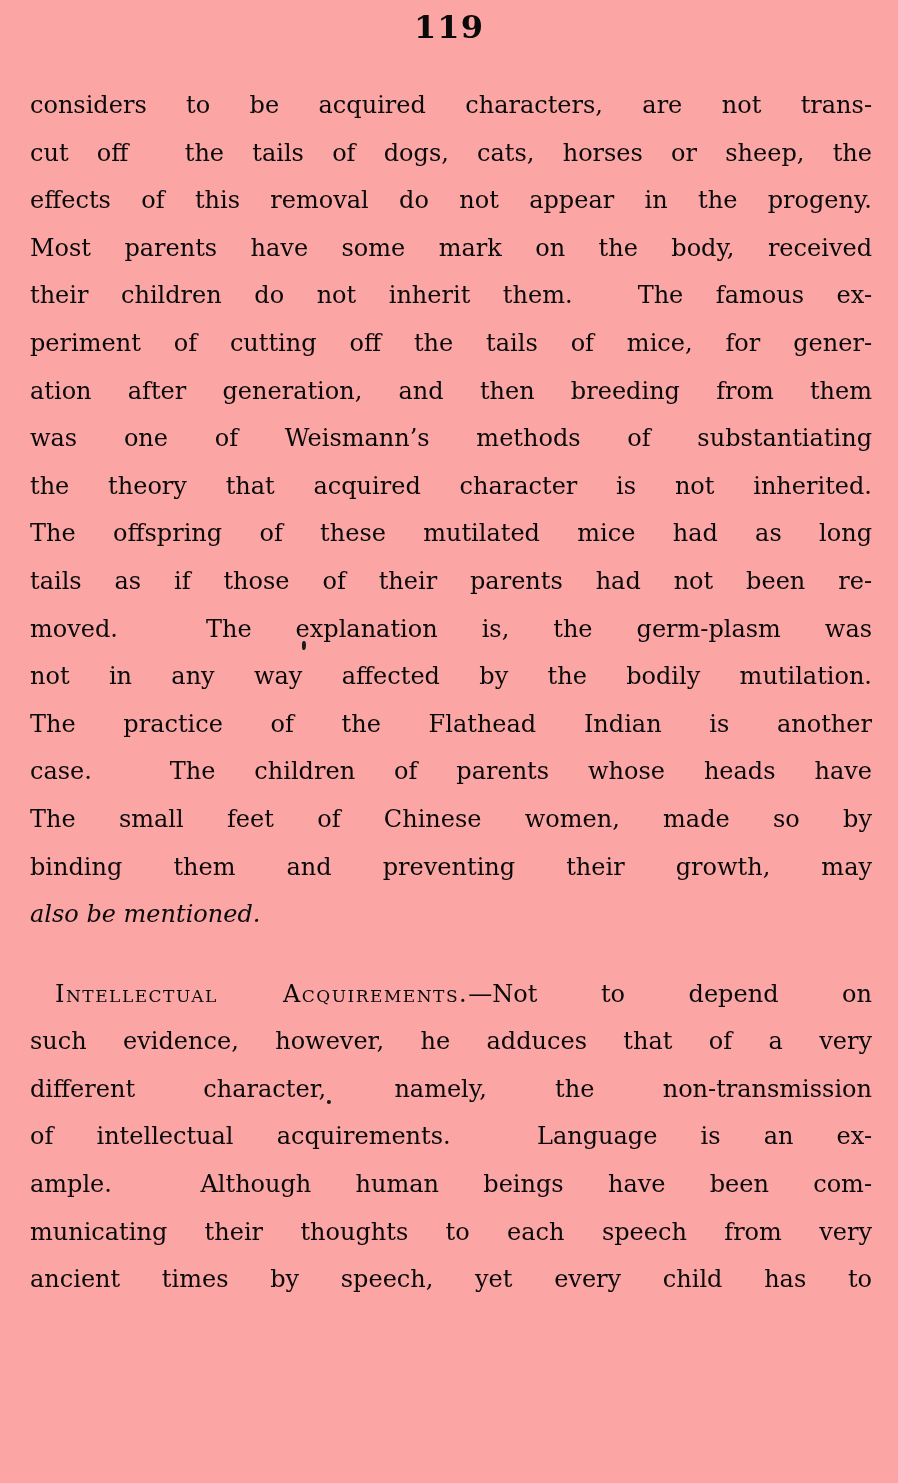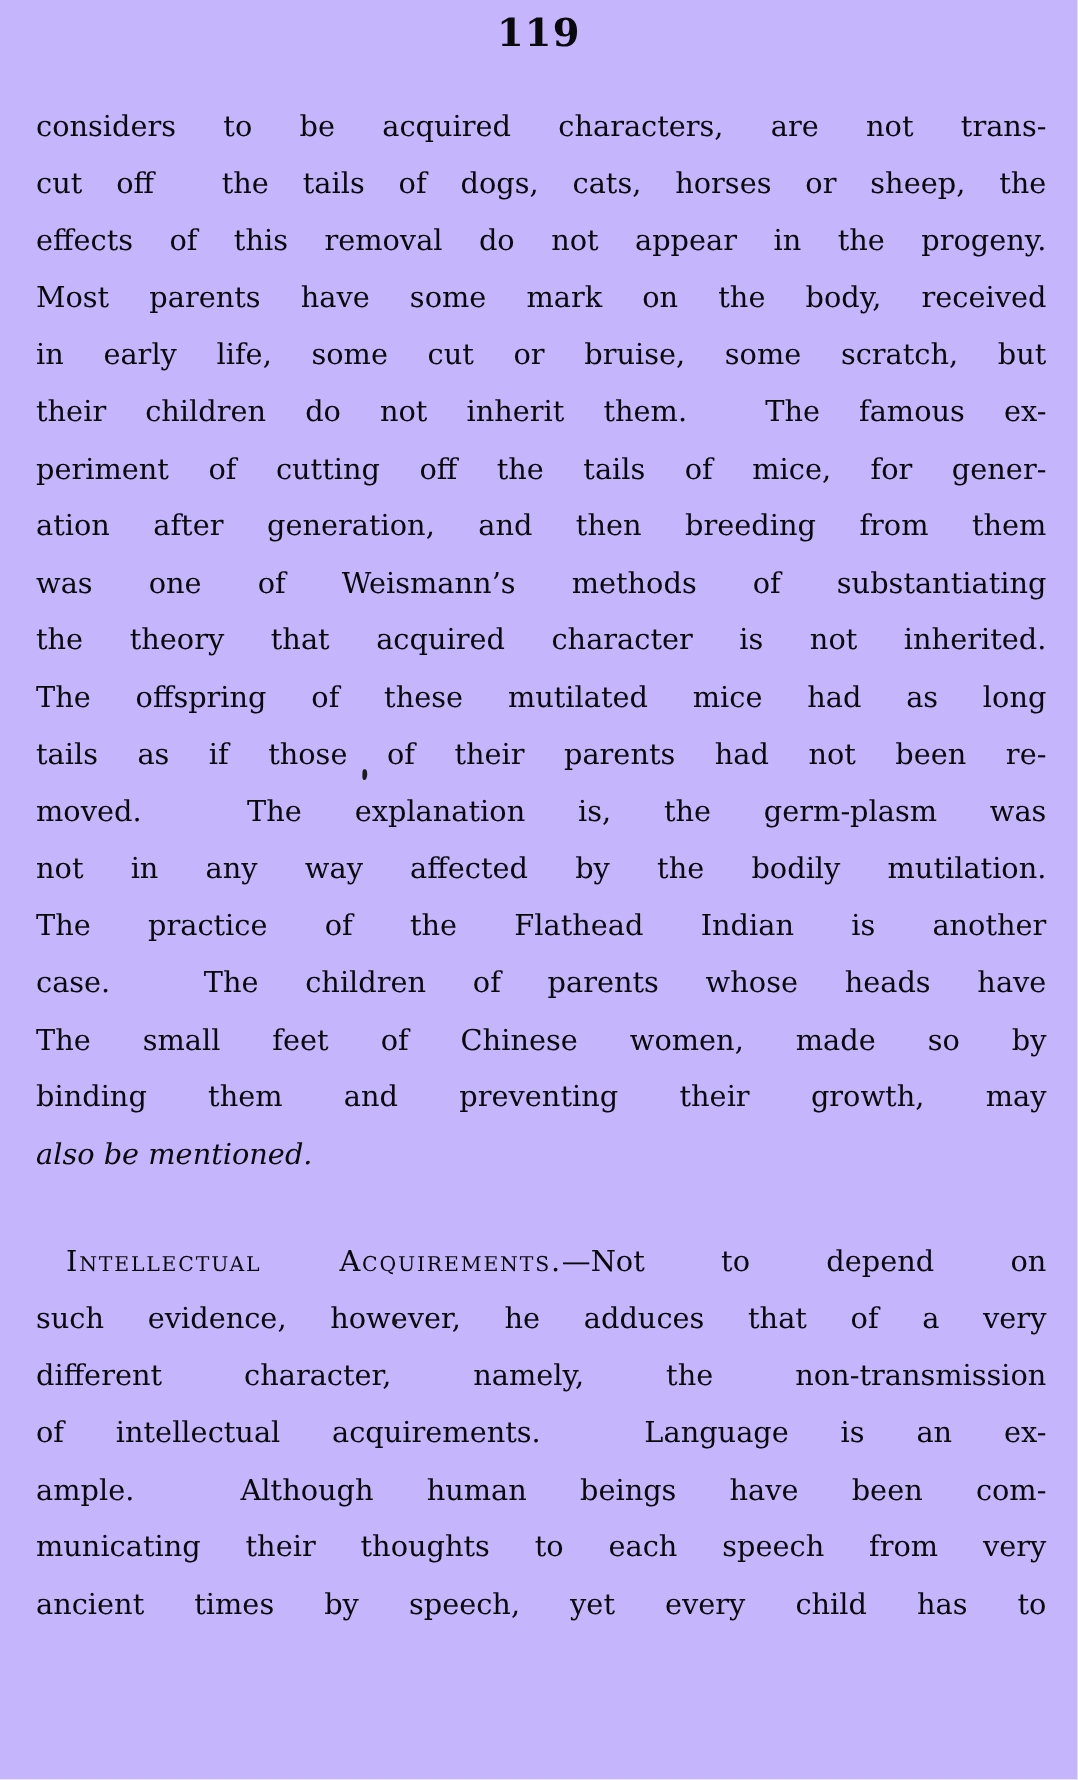--- a/index.html
+++ b/index.html
@@ -4,41 +4,41 @@
 <style>
   html, body {
     margin: 0;
     padding: 0;
     background: #ffffff;
   }
   .page {
     position: relative;
     width: 898px;
     height: 1483px;
-    background: #c4b5fd;
+    background: #fca5a5;
     color: #0a0a0a;
     font-family: "DejaVu Serif", serif;
     overflow: hidden;
   }
   .page-number {
     padding-top: 9px;
     text-align: center;
     font-size: 32px;
     line-height: 36px;
     font-weight: 700;
     letter-spacing: 1px;
   }
   .text-body {
     padding: 0 26px 0 30px;
     font-size: 24px;
     line-height: 47.6px;
   }
   .paragraph { margin: 0; }
   .paragraph-1 { margin-top: 37px; }
-  .paragraph-2 { margin-top: 42px; }
+  .paragraph-2 { margin-top: 32px; }
   .line {
     text-align: justify;
     text-align-last: justify;
     height: 47.6px;
     overflow: visible;
   }
   .line.flush-left {
     text-align-last: left;
     font-style: italic;
   }
@@ -59,21 +59,20 @@
 <body>
 
 <div class="page">
   <div class="page-number">119</div>
   <div class="text-body">
       <div class="paragraph paragraph-1">
         <div class="line">considers to be acquired characters, are not trans-</div>
         <div class="line">cut off&nbsp; the tails of dogs, cats, horses or sheep, the</div>
         <div class="line">effects of this removal do not appear in the progeny.</div>
         <div class="line">Most parents have some mark on the body, received</div>
-        <div class="line">in early life, some cut or bruise, some scratch, but</div>
         <div class="line">their children do not inherit them.&nbsp; The famous ex-</div>
         <div class="line">periment of cutting off the tails of mice, for gener-</div>
         <div class="line">ation after generation, and then breeding from them</div>
         <div class="line">was one of Weismann’s methods of substantiating</div>
         <div class="line">the theory that acquired character is not inherited.</div>
         <div class="line">The offspring of these mutilated mice had as long</div>
         <div class="line">tails as if those of their parents had not been re-</div>
         <div class="line">moved.&nbsp; The explanation is, the germ-plasm was</div>
         <div class="line">not in any way affected by the bodily mutilation.</div>
         <div class="line">The practice of the Flathead Indian is another</div>

